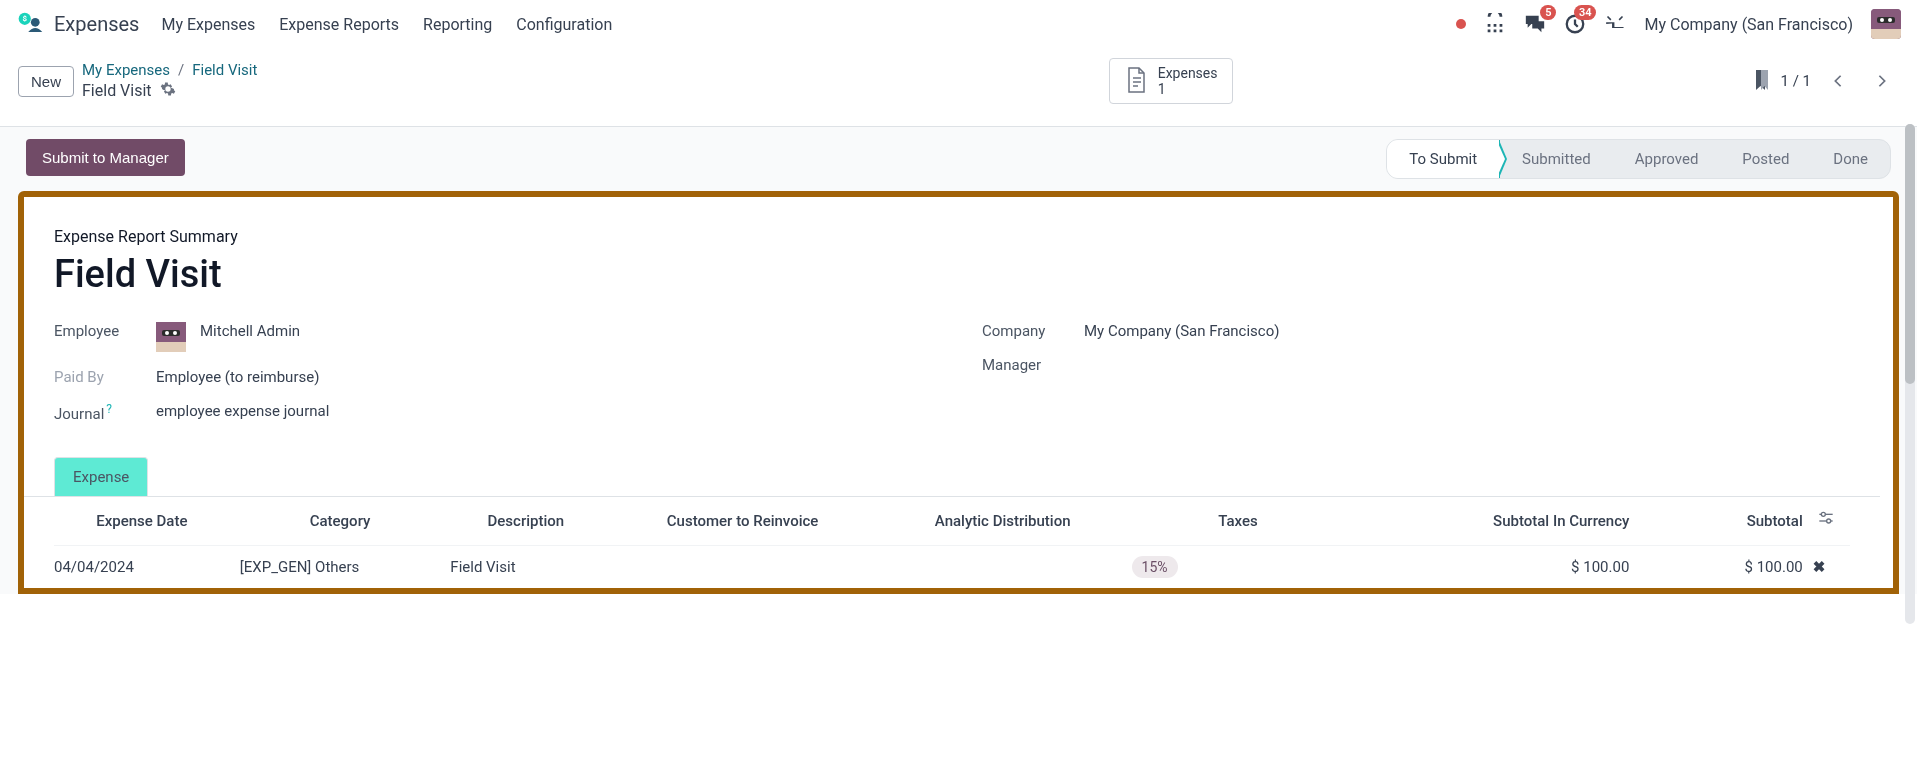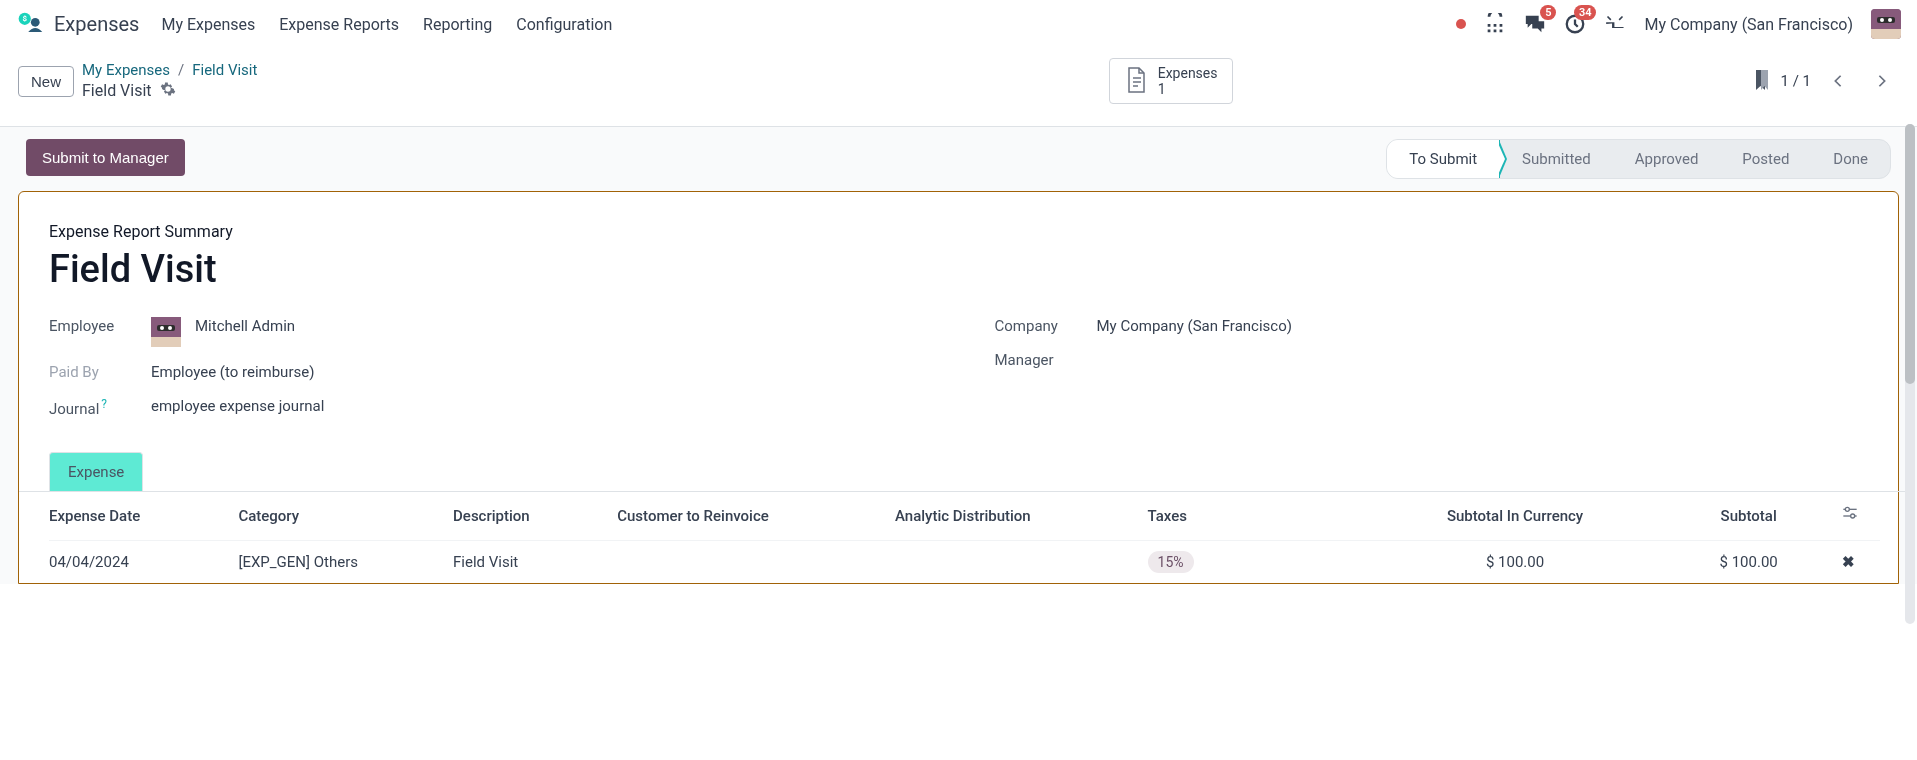--- a/index.html
+++ b/index.html
@@ -40,40 +40,40 @@
   .workspace { padding: 0 18px; background:#f9fafb; }
   .action-row { display:flex; align-items:flex-start; padding: 12px 8px;}
   .btn-primary { background:#714b67; color:#fff; border:none; padding: 10px 16px; font-size:15px; border-radius:4px; cursor:pointer;}
   .status-bar { margin-left:auto; display:flex; height:40px; border:1px solid #dee2e6; background:#e9ecef; border-radius:12px; overflow:hidden;}
   .status-item { position:relative; display:flex; align-items:center; padding: 0 22px; font-size:15px; color:#6b7280; cursor:pointer;}
   .status-item.active { background:#fff; color:#374151; border:1px solid #1db5b5; margin:-1px 0 -1px -1px; border-radius:4px 0 0 4px;}
   .status-item.active::after { content:''; position:absolute; right:-8px; top:50%; transform:translateY(-50%); width:0;height:0; border-top:19px solid transparent; border-bottom:19px solid transparent; border-left:8px solid #1db5b5;}
   .status-item.active::before{content:'';position:absolute; right:-6px; top:50%; transform:translateY(-50%); width:0;height:0; border-top:18px solid transparent; border-bottom:18px solid transparent; border-left:8px solid #fff; z-index:2;}
 
   
-  .sheet { background:#fff; border:1px solid #a16207; border-radius:6px 6px 0 0; padding: 30px 18px 0 30px;}
+  .sheet { background:#fff; border:6px solid #a16207; border-radius:6px 6px 0 0; padding: 30px 43px 0 30px;}
   .form-label { font-size:16px; color:#111827; margin-bottom:6px;}
   .form-title { font-size:38px; color:#111827; margin-bottom: 18px; font-weight:500;}
   .form-grid { display:grid; grid-template-columns: 1fr 1fr; column-gap: 60px;}
   .field-row { display:flex; padding: 8px 0; gap: 14px;}
   .field-label { width: 88px; font-size:15px; color:#4b5563;}
   .field-label.muted { color:#9ca3af;}
   .avatar-sm { width:30px; height:30px; border-radius:4px; background: linear-gradient(160deg,#8d6e90 40%, #e0ccb8 40%);}
   .field-value { font-size:15px; color:#374151;}
   .help-q { color:#1db5b5; font-size:12px; vertical-align:super; margin-left:2px;}
 
   
   .tabs { display:flex; margin-top: 26px;}
   .tab { border:1px solid #dee2e6; border-bottom:none; padding:10px 18px; border-radius:4px 4px 0 0; font-size:15px; color:#4b5563; cursor:pointer; background:#5eead4;}
   
   
   .table-wrap { border-top:1px solid #dee2e6; margin: 0 -30px; padding: 0 30px;}
   table { width:100%; border-collapse:collapse;}
-  th { text-align:left; font-weight:500; font-size:15px; color:#374151; padding: 14px 10px 14px 0;}
-  th.right, td.right { text-align:center;}
+  th { text-align:center; font-weight:500; font-size:15px; color:#374151; padding: 14px 10px 14px 0;}
+  th.right, td.right { text-align:right;}
   td { padding: 12px 10px 12px 0; font-size:15px; color:#374151; border-top:1px solid #f1f3f5;}
   .tax-tag { background:#eee9ec; color:#6b4f66; padding:3px 10px; border-radius:12px; font-size:14px;}
   .del-x { cursor:pointer; color:#374151; font-weight:bold;}
   .opt-icon{cursor:pointer;color:#6b7280;}
   .add-line { color:#17687d; cursor:pointer; font-size:15px; padding: 10px 0;}
   
   
   .scroll-rail { position:fixed; right:2px; top:124px; width:10px; height:500px; background:#e5e7eb; border-radius:5px;}
   .scroll-thumb{ width:100%; height:260px; background:#bcc0c4; border-radius:5px;}
 </style>

